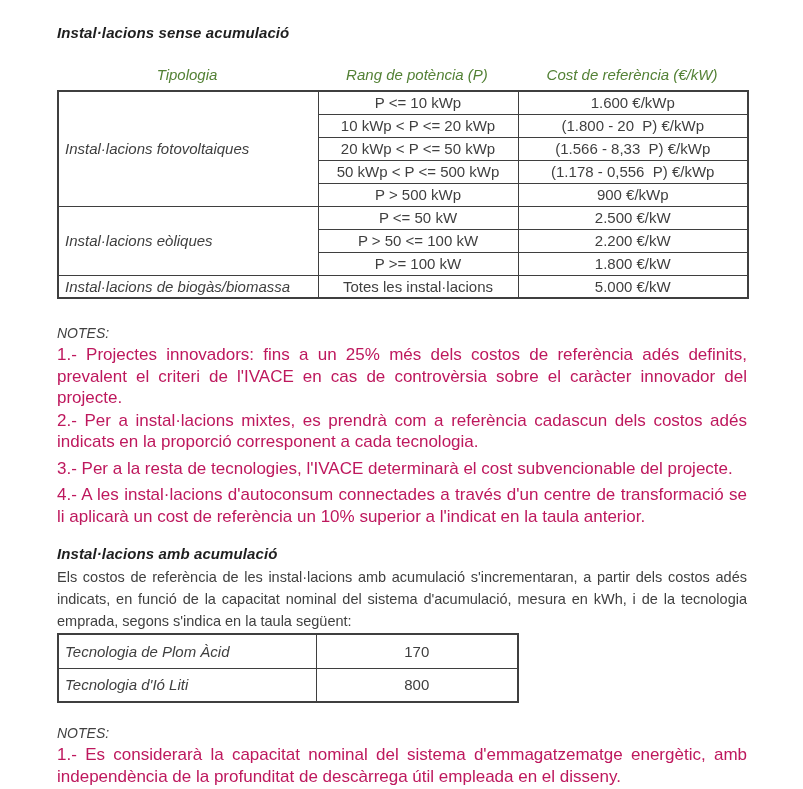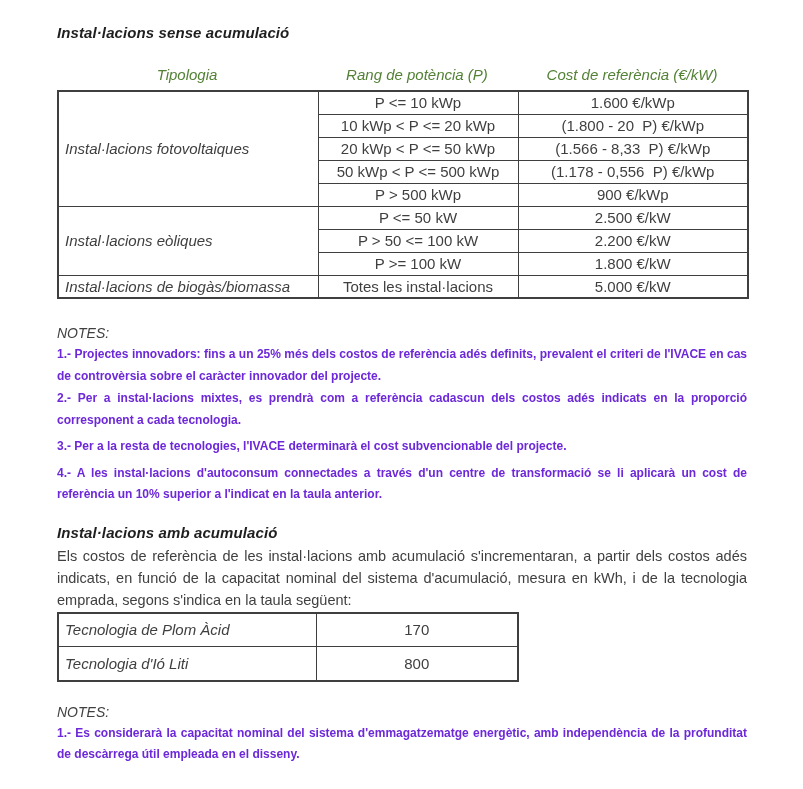--- a/index.html
+++ b/index.html
@@ -32,21 +32,21 @@
     border:1px solid #3f3f3f; height:23px; text-align:center;
     font-size:15px; color:#3f3f3f; padding:0 14px; white-space:pre-wrap;
     line-height:21px;
   }
   .t1 col.c1 { width:260px; } .t1 col.c2 { width:200px; } .t1 col.c3 { width:230px; }
   td.typ { text-align:left !important; font-style:italic; padding-left:6px !important; }
 
   .notes { margin-top:24px; }
   .notes-label { font-style:italic; font-size:14px; color:#404040; line-height:21px; }
   .note {
-    font-size:12px; color:#6d28d9; line-height:21.5px; text-align:justify;font-weight:bold;
+    font-size:17px; color:#be185d; line-height:21.5px; text-align:justify;
   }
   .note + .note { margin-top:1px; }
   .note.gap { margin-top:5px; }
 
   .intro {
     font-size:14.5px; color:#404040; line-height:22px; text-align:justify;
     margin-top:2px;
   }
 
   .t2-header { margin-top:16px; margin-left:258px; width:202px; text-align:center; }

